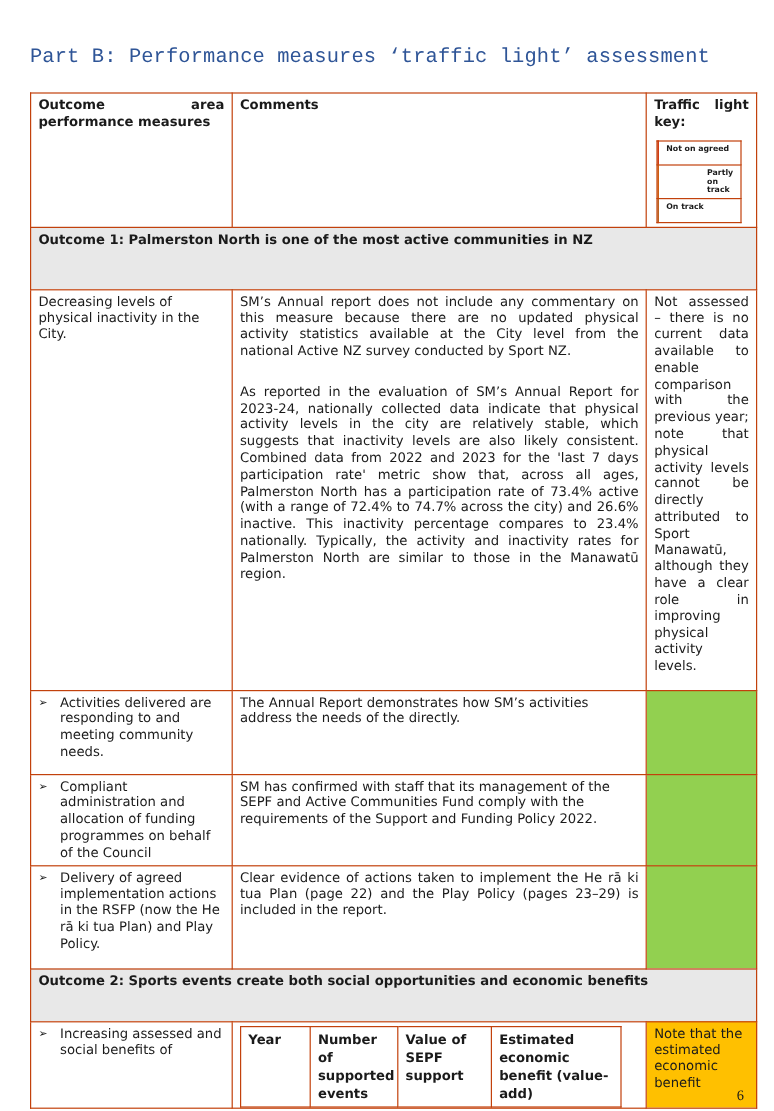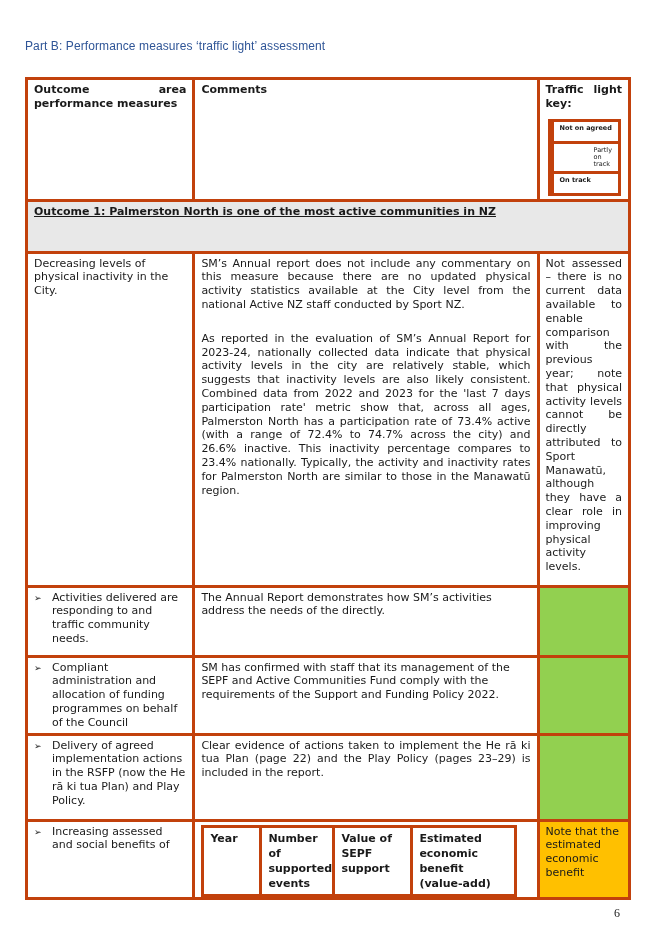--- a/index.html
+++ b/index.html
@@ -1,28 +1,28 @@
 <!DOCTYPE html>
 <html><head>
 <meta charset="utf-8">
 <style>
   html, body { margin: 0; padding: 0; background: #ffffff; }
   body { width: 645px; height: 926px; position: relative; overflow: hidden;
          font-family: "DejaVu Sans", sans-serif; color: #1a1a1a; }
-  .heading { position: absolute; left: 25px; top: 39px; font-size: 12px;
-             color: #2f5597; font-family: Liberation Sans, sans-serif; letter-spacing: 0.1px; }
+  .heading { position: absolute; left: 25px; top: 39px; font-size: 17px;
+             color: #2f5597; font-family: Liberation Mono, monospace; letter-spacing: 0.1px; }
   table.main { position: absolute; left: 25px; top: 77px; width: 606px;
                border-collapse: collapse; table-layout: fixed; font-size: 11px; line-height: 13.8px; }
-  table.main td { border: 3px solid #c2410c; vertical-align: top; padding: 3px 6px 3px 6px; }
+  table.main td { border: 1px solid #c2410c; vertical-align: top; padding: 3px 6px 3px 6px; }
   .col1 { width: 161px; }
   .col2 { width: 331px; }
   .col3 { width: 88px; }
   .hdr { font-weight: bold; font-size: 11px; }
   .justify { text-align: justify; }
-  .outcome-row td { background: #e8e8e8; font-weight: bold; text-decoration: underline; }
+  .outcome-row td { background: #e8e8e8; font-weight: bold; }
   .bullet { display: flex; }
   .bullet .arrow { width: 18px; flex: none; font-size: 9px; padding-top: 1px; }
   .italic { }
   .green { background: #92d050; }
   .amber { background: #ffc000; }
   .legend { margin-top: 8px; margin-left: 2px; border-collapse: collapse; width: 64px; font-size: 6.5px; line-height: 7px; }
   .legend td { border: 1px solid #8c8c8c; padding: 1px 2px; height: 13px; vertical-align: top; }
   .legend .sw { width: 30px; padding: 0; }
   .red { background: #ff0000; }
   .inner { border-collapse: collapse; width: 100%; table-layout: fixed; font-size: 11px; line-height: 15px; }
@@ -50,49 +50,49 @@
     <td class="hdr">
       <div style="text-align:justify;text-align-last:justify;">Traffic light key:</div>
       <table class="legend">
         <tbody>
               <tr>
           <td class="sw red"></td>
           <td>Not on agreed</td>
         </tr>
         <tr>
           <td class="sw amber"></td>
-          <td style="font-weight:normal;padding-left:40px;">Partly on track</td>
+          <td style="font-weight:bold;padding-left:40px;">Partly on track</td>
         </tr>
         <tr>
           <td class="sw green"></td>
           <td>On track</td>
         </tr>
       </tbody>
           </table>
     </td>
   </tr>
 
   <tr class="outcome-row" style="height:52px;">
     <td colspan="3">Outcome 1: Palmerston North is one of the most active communities in NZ</td>
   </tr>
 
   <tr style="height:334px;">
     <td>Decreasing levels of physical inactivity in the City.</td>
     <td class="justify">
-      <p>SM’s Annual report does not include any commentary on this measure because there are no updated physical activity statistics available at the City level from the national Active NZ staff conducted by Sport NZ.</p>
+      <p>SM’s Annual report does not include any commentary on this measure because there are no updated physical activity statistics available at the City level from the national Active NZ survey conducted by Sport NZ.</p>
       <p>As reported in the evaluation of SM’s Annual Report for 2023-24, nationally collected data indicate that physical activity levels in the city are relatively stable, which suggests that inactivity levels are also likely consistent. Combined data from 2022 and 2023 for the 'last 7 days participation rate' metric show that, across all ages, Palmerston North has a participation rate of 73.4% active (with a range of 72.4% to 74.7% across the city) and 26.6% inactive. This inactivity percentage compares to 23.4% nationally. Typically, the activity and inactivity rates for Palmerston North are similar to those in the Manawatū region.</p>
     </td>
     <td class="italic justify">Not assessed – there is no current data available to enable comparison with the previous year; note that physical activity levels cannot be directly attributed to Sport Manawatū, although they have a clear role in improving physical activity levels.</td>
   </tr>
 
   <tr style="height:70px;">
     <td>
       <div class="bullet">
             <span class="arrow">➢</span>
-            <span>Activities delivered are responding to and traffic community needs.</span>
+            <span>Activities delivered are responding to and meeting community needs.</span>
           </div>
     </td>
     <td>The Annual Report demonstrates how SM’s activities address the needs of the directly.</td>
     <td class="green"></td>
   </tr>
 
   <tr style="height:74px;">
     <td>
       <div class="bullet">
             <span class="arrow">➢</span>
@@ -107,20 +107,23 @@
     <td>
       <div class="bullet">
             <span class="arrow">➢</span>
             <span>Delivery of agreed implementation actions in the RSFP (now the He rā ki tua Plan) and Play Policy.</span>
           </div>
     </td>
     <td class="justify">Clear evidence of actions taken to implement the He rā ki tua Plan (page 22) and the Play Policy (pages 23–29) is included in the report.</td>
     <td class="green"></td>
   </tr>
 
+  <tr class="outcome-row" style="height:44px;">
+    <td colspan="3">Outcome 2: Sports events create both social opportunities and economic benefits</td>
+  </tr>
 
   <tr style="height:65px;">
     <td>
       <div class="bullet">
             <span class="arrow">➢</span>
             <span>Increasing assessed and social benefits of</span>
           </div>
     </td>
     <td style="padding:3px 20px 0 6px;">
       <table class="inner">

